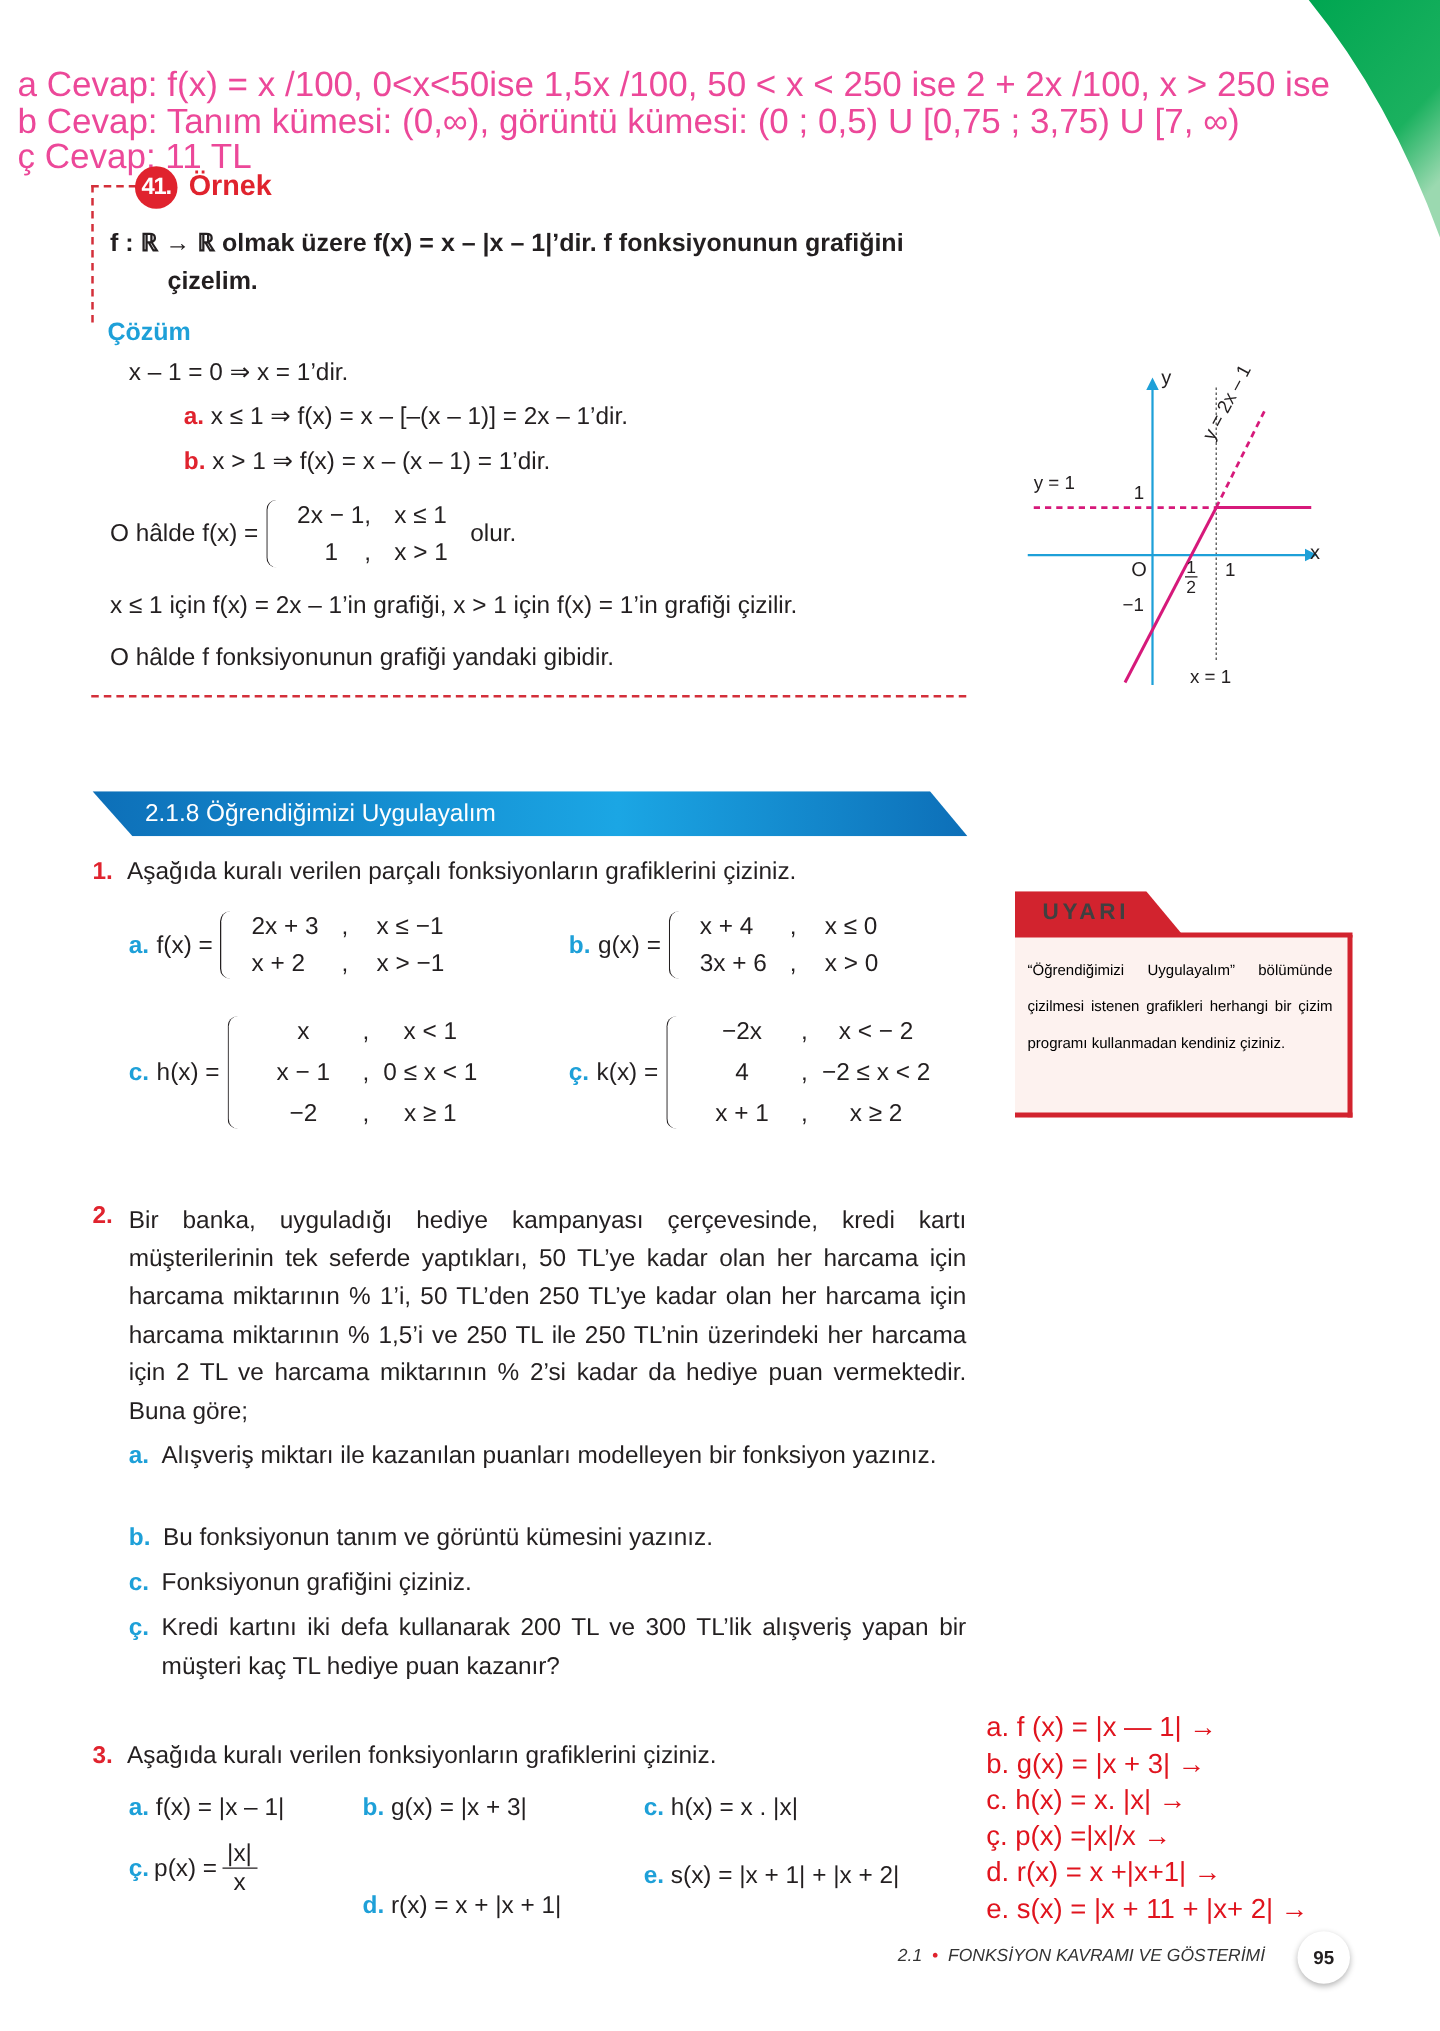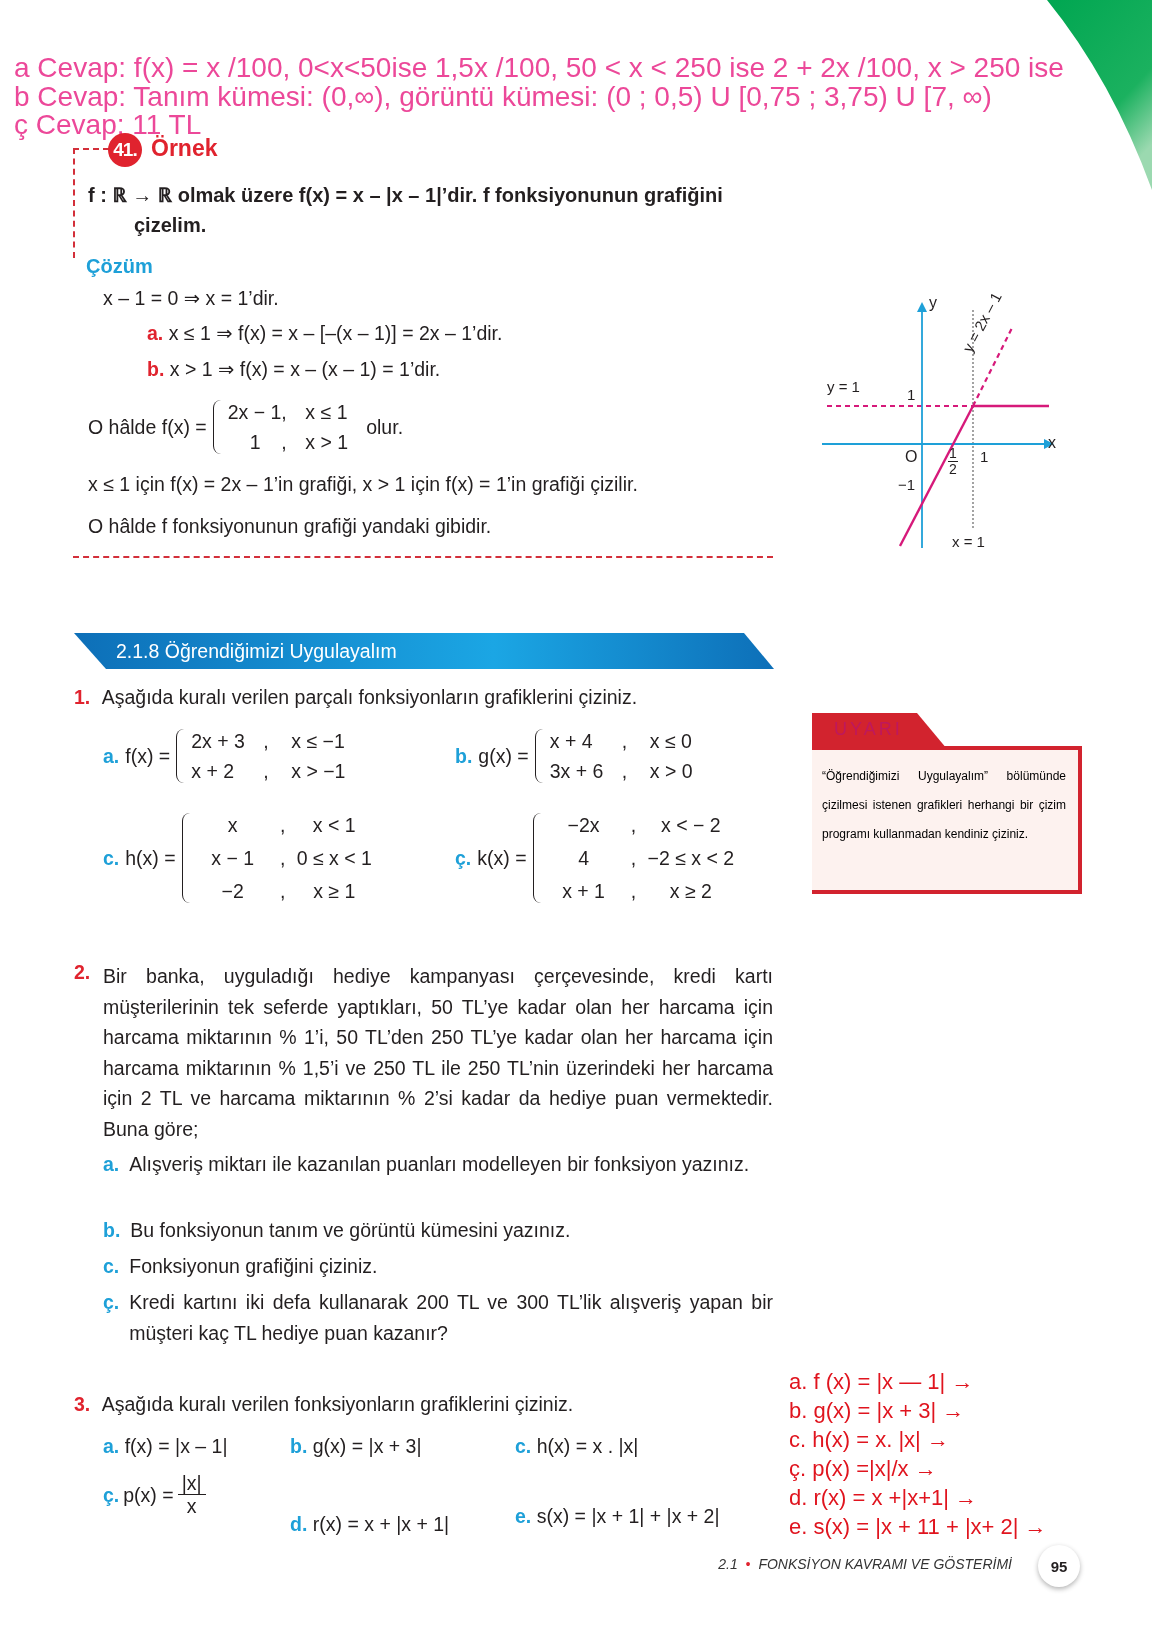--- a/index.html
+++ b/index.html
@@ -11,28 +11,28 @@
   .answers{left:14px;top:6px;color:#ec4899;font-size:28px;line-height:28.5px;margin-top:48px;}
   .answers div{white-space:nowrap;}
   .green-corner{right:0;top:0;width:210px;height:200px;}
   .ex-frame{left:73px;top:148px;width:0;height:110px;border-left:2px dashed #d32f3a;}
   .ex-frame-top{left:73px;top:148px;width:36px;height:0;border-top:2px dashed #d32f3a;}
   .badge{left:108px;top:133px;width:34px;height:34px;border-radius:50%;background:#e0232e;color:#fff;font-weight:bold;font-size:19px;display:flex;align-items:center;justify-content:center;letter-spacing:-1px;}
   .ornek{left:151px;top:135px;font-size:23px;font-weight:bold;color:#e0232e;}
   .q-bold{font-weight:bold;font-size:20px;line-height:30px;}
   .body-t{font-size:19.5px;line-height:24px;white-space:nowrap;}
   .cozum{left:86px;top:255px;font-size:20px;font-weight:bold;color:#1ea0d8;}
-  .pw{display:inline-grid;grid-template-columns:auto 24px auto;row-gap:6px;vertical-align:middle;border-left:1.5px solid #231f20;border-radius:8px 0 0 8px;padding-left:14px;}
+  .pw{display:inline-grid;grid-template-columns:auto 24px auto;row-gap:6px;vertical-align:middle;border-left:1.5px solid #231f20;border-radius:8px 0 0 8px;padding-left:24px;}
   .dash-sep{left:73px;top:556px;width:700px;height:0;border-top:2.5px dashed #d32f3a;}
   .banner{left:74px;top:633px;width:700px;height:36px;}
   .banner-text{left:116px;top:640px;color:#fff;font-size:19.5px;}
   .uyari-box{left:812px;top:748px;width:266px;height:142px;background:#fdf2ef;border-right:4px solid #d2232e;border-bottom:4px solid #d2232e;}
   .uyari-tab{left:812px;top:713px;width:135px;height:36px;}
   .uyari-line{left:812px;top:746px;width:270px;height:4px;background:#d2232e;}
-  .uyari-title{left:834px;top:719px;color:#be185d;font-weight:normal;font-size:18px;letter-spacing:3px;}
+  .uyari-title{left:834px;top:719px;color:#404040;font-weight:bold;font-size:18px;letter-spacing:3px;}
   .uyari-text{left:822px;top:762px;width:244px;font-size:12px;line-height:29px;text-align:justify;color:#000000;}
   .para{font-size:19.5px;line-height:30.5px;text-align:justify;text-align-last:left;}
   .footer-title{right:140px;top:1556px;font-size:14px;font-style:italic;color:#333;}
   .page-circle{left:1038px;top:1545px;width:42px;height:42px;border-radius:50%;background:#fff;box-shadow:0 2px 5px rgba(0,0,0,.3);display:flex;align-items:center;justify-content:center;font-weight:bold;font-size:15px;}
   .ans3{left:789px;top:1367px;color:#e0141e;font-size:22px;line-height:29px;white-space:nowrap;}
   .frac{display:inline-flex;flex-direction:column;align-items:center;vertical-align:middle;line-height:1.15;}
   .frac span:first-child{border-bottom:1.3px solid #231f20;padding:0 4px;}
   .graph{left:822px;top:298px;width:240px;height:255px;}
 </style>
 </head>
@@ -249,21 +249,21 @@
   <span>p(x) =</span>
   <span class="frac">
     <span>|x|</span>
     <span>x</span>
   </span>
 </div>
 <div class="abs body-t" style="left:290px;top:1488px;margin-top:24px;">
   <span class="cyan lbl">d.</span>
   <span>r(x) = x + |x + 1|</span>
 </div>
-<div class="abs body-t" style="left:515px;top:1488px;margin-top:16px;">
+<div class="abs body-t" style="left:515px;top:1488px;">
   <span class="cyan lbl">e.</span>
   <span>s(x) = |x + 1| + |x + 2|</span>
 </div>
 
 <div class="abs ans3">
   <div>a. f (x) = |x — 1| →</div>
   <div>b. g(x) = |x + 3| →</div>
   <div>c. h(x) = x. |x| →</div>
   <div>ç. p(x) =|x|/x →</div>
   <div>d. r(x) = x +|x+1| →</div>

